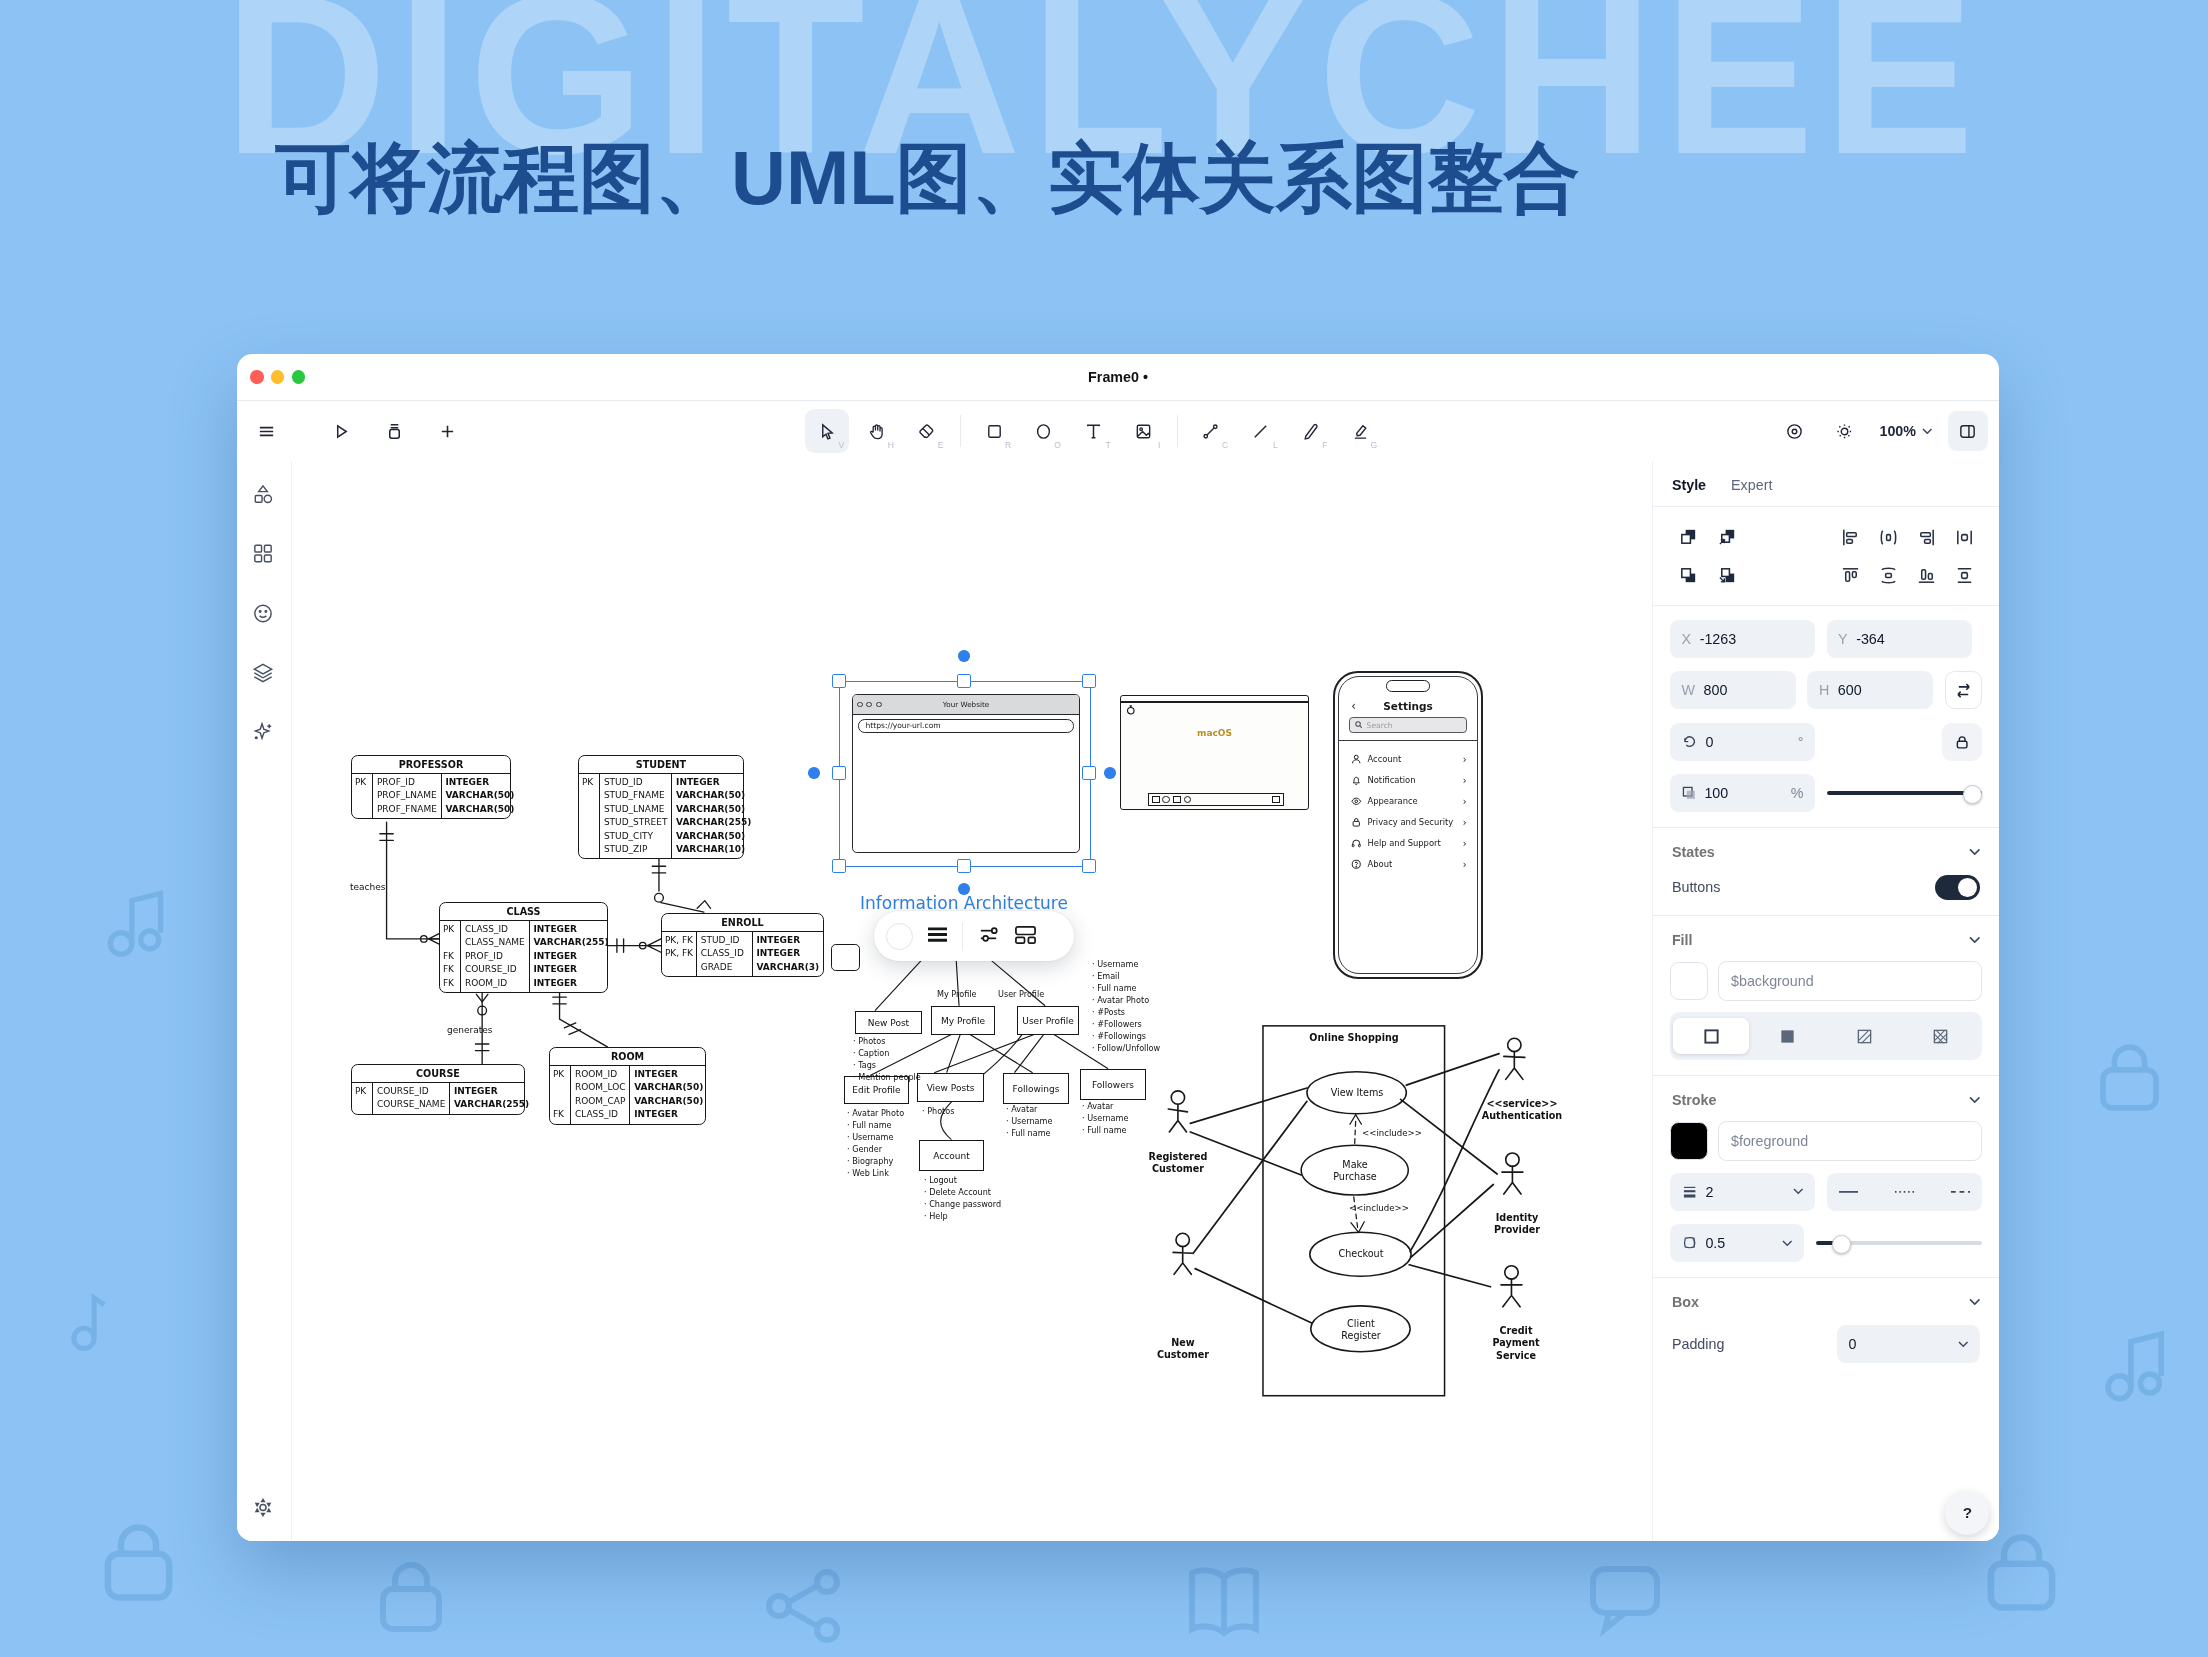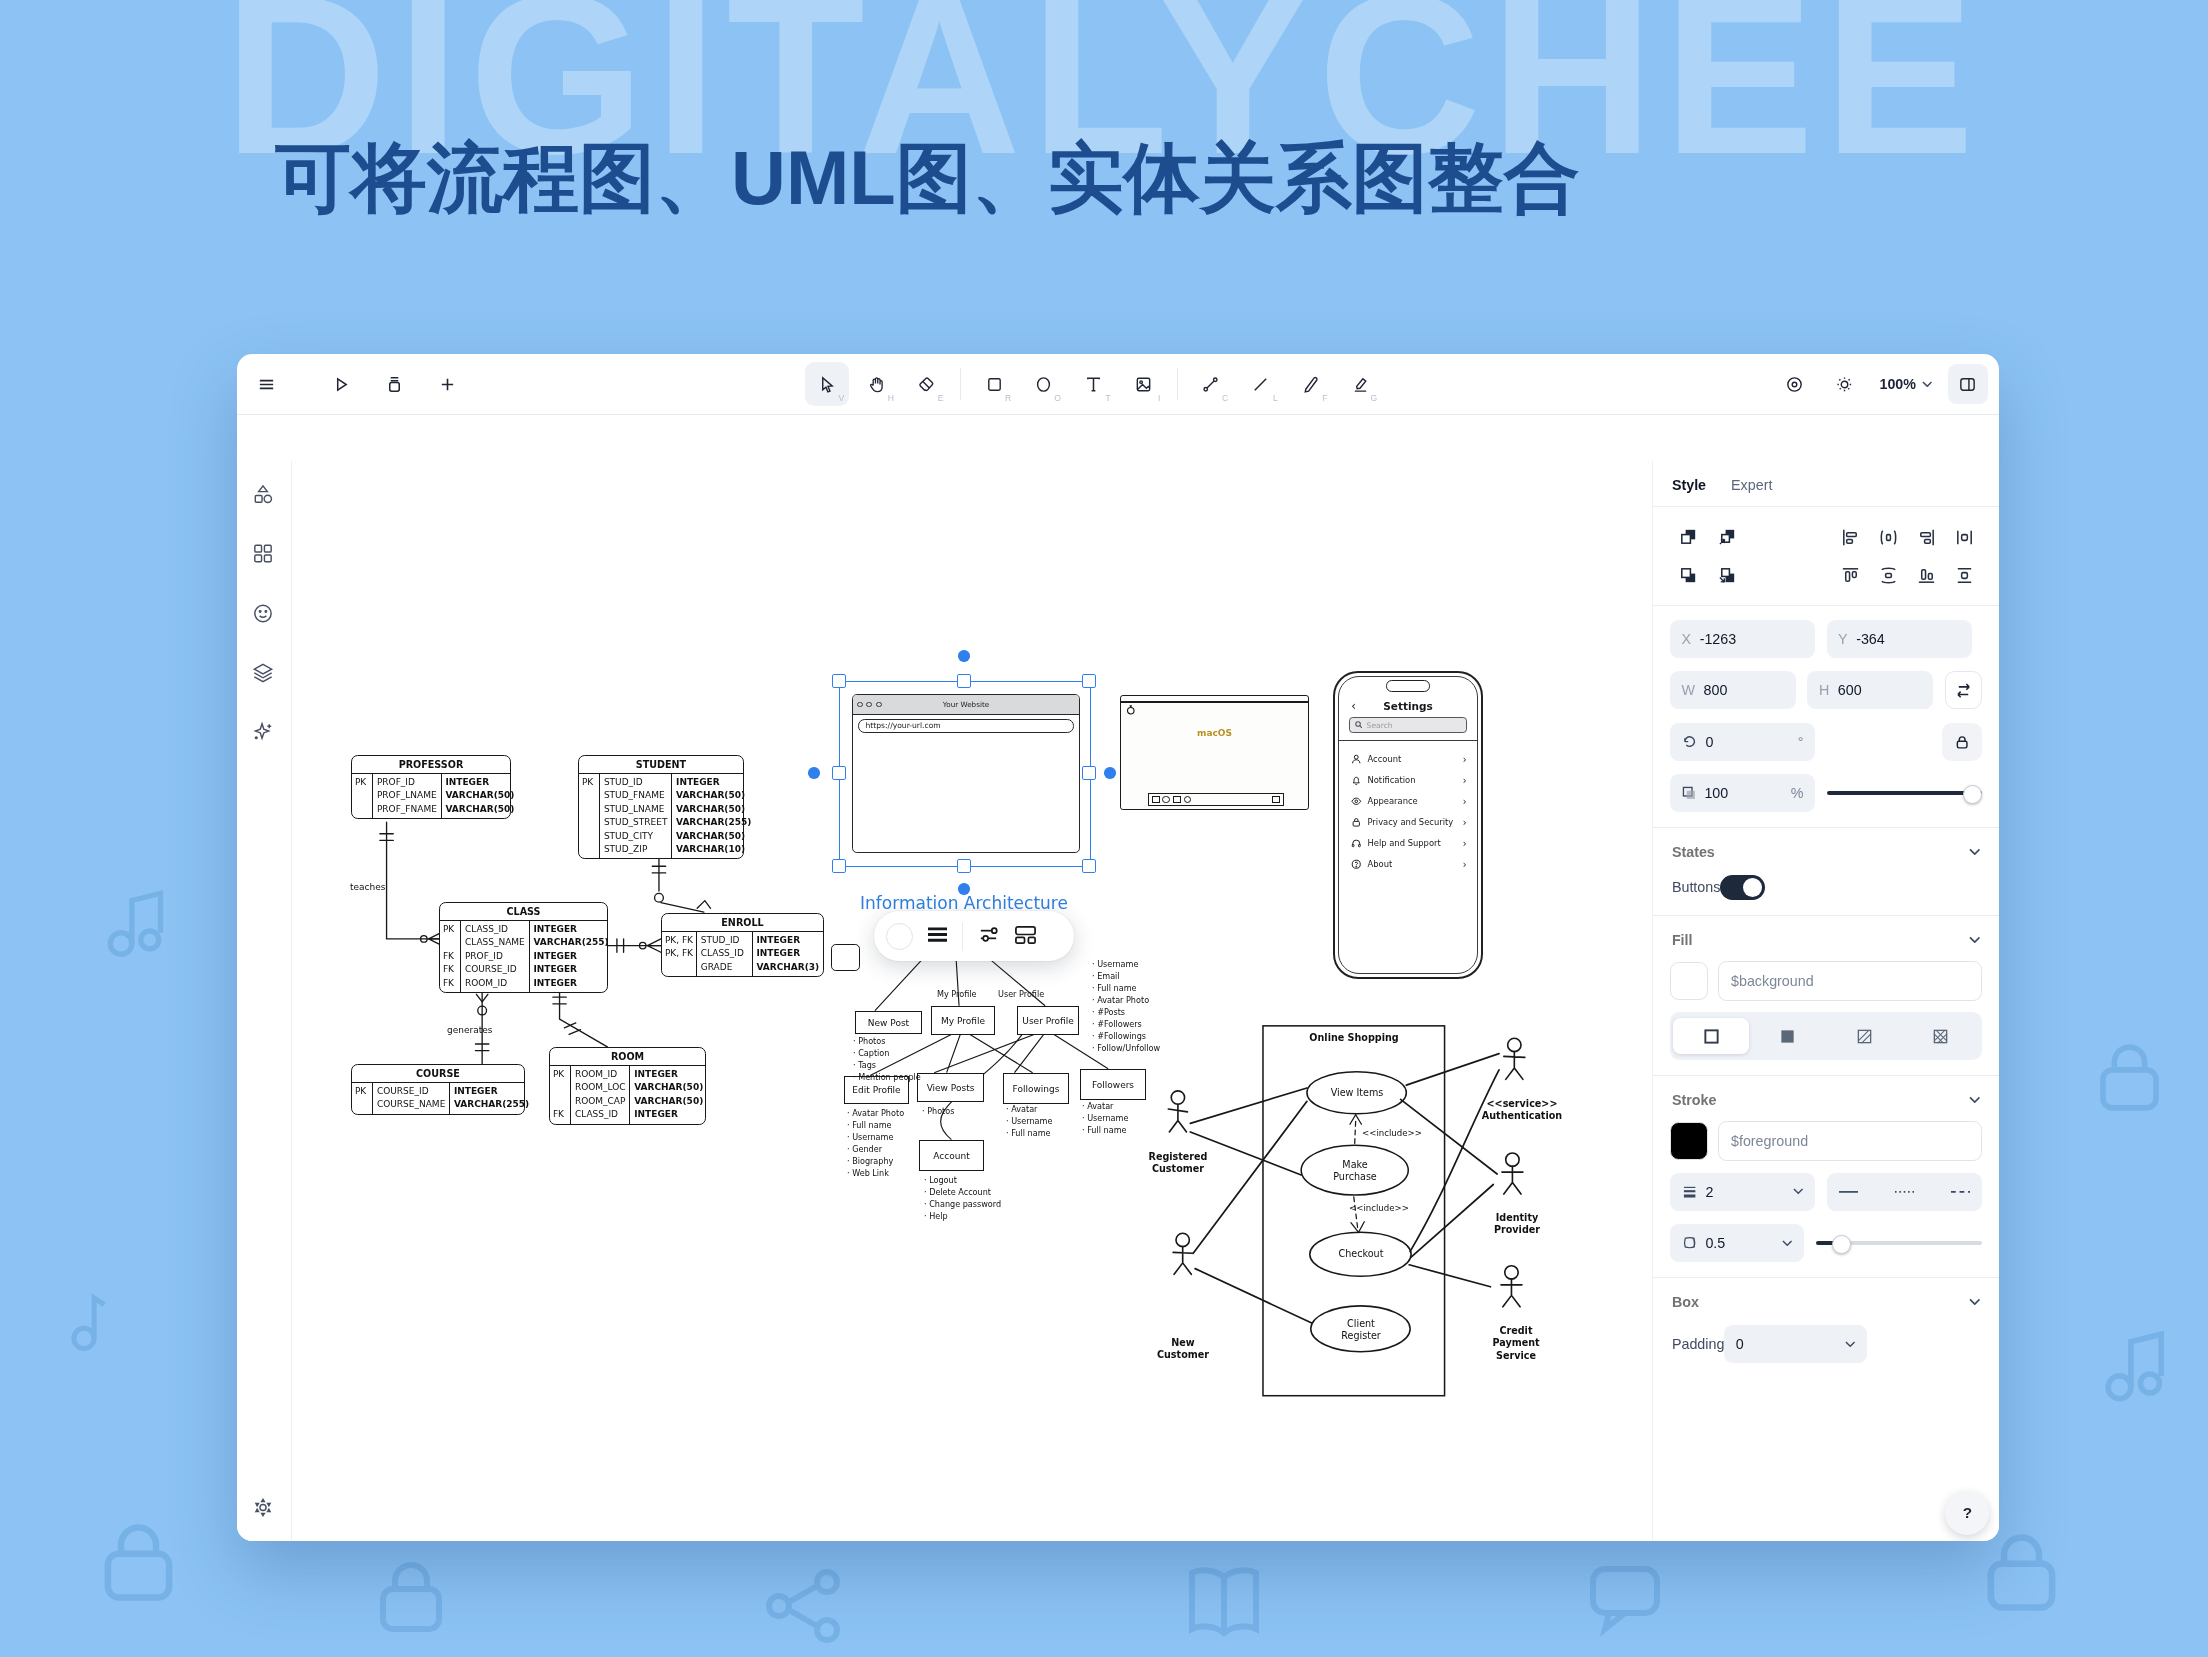--- a/index.html
+++ b/index.html
@@ -102,21 +102,21 @@
   .icon-rows{display:flex;justify-content:space-between;align-items:center;padding:11.5px 0;}
   .frow{display:flex;gap:11.5px;margin-top:13.4px;align-items:center;}
   .pill{height:38px;background:#eef1f6;border-radius:8.6px;display:flex;align-items:center;padding:0 11.5px;gap:8.6px;font-size:14.3px;color:#10192b;box-sizing:border-box;}
   .pill .lab{color:#97a0b1;}
   .pill .un{margin-left:auto;color:#7d8798;}
   .sqbtn{width:40px;height:38px;background:#f1f3f7;border-radius:9.6px;display:flex;align-items:center;justify-content:center;color:#1c2536;box-sizing:border-box;}
   .slider{position:relative;width:143px;height:17px;display:flex;align-items:center;}
   .sl-track{height:4.3px;border-radius:2.9px;width:100%;}
   .sl-knob{position:absolute;top:0;width:17px;height:17px;border-radius:50%;background:#fff;border:1.4px solid #c7cdd7;box-shadow:0 1px 2.9px rgba(0,0,0,.25);}
   .sec-head{display:flex;align-items:center;justify-content:space-between;font-size:14.3px;font-weight:700;color:#737373;padding:15.3px 1.9px 9.6px;}
-  .row-between{display:flex;align-items:center;padding:5.7px 1.9px 15.3px;font-size:14.3px;color:#404b60;}
+  .row-between{display:flex;align-items:center;justify-content:space-between;padding:5.7px 1.9px 15.3px;font-size:14.3px;color:#404b60;}
   .toggle{width:45px;height:25px;border-radius:12.4px;background:#1e2a3b;position:relative;}
   .toggle i{position:absolute;right:2.9px;top:2.9px;width:19px;height:19px;border-radius:50%;background:#fff;}
   .swatch-row{display:flex;gap:9.6px;align-items:center;margin:3.8px 0 11.5px;}
   .swatch{width:38px;height:38px;border-radius:8.6px;border:1px solid #dfe3ea;box-sizing:border-box;}
   .cinput{flex:1;height:38px;border:1px solid #dfe3ea;border-radius:8.6px;display:flex;align-items:center;padding:0 12.4px;font-size:14.3px;color:#7d8798;}
   .seg{height:42px;background:#eef1f6;border-radius:9.6px;display:flex;align-items:center;padding:2.9px;margin-bottom:15.3px;}
   .seg > div{flex:1;height:36px;display:flex;align-items:center;justify-content:center;border-radius:7.6px;}
   .seg .on{background:#fff;box-shadow:0 1px 3.8px rgba(20,30,50,.14);}
   .help-btn{position:absolute;right:9.6px;bottom:5.7px;width:44px;height:44px;border-radius:50%;background:#f3f5f8;
      box-shadow:0 2.9px 9.6px rgba(20,30,50,.18);display:flex;align-items:center;justify-content:center;font-size:15.3px;font-weight:700;color:#1c2536;}
@@ -190,20 +190,26 @@
     </div>
   <div class="wm-ico" style="left:57px;top:1281px">
       <svg width="81" height="81" viewBox="0 0 48 48" fill="none" stroke="#5f9fd8" stroke-width="3">
         <circle cx="16" cy="34" r="6"></circle>
         <path d="M22 34 V10 l6 4"></path>
       </svg>
     </div>
 
   <div class="app">
 
+    <div class="titlebar">
+      <span class="tl" style="left:13.4px;background:#ff5f57"></span>
+      <span class="tl" style="left:34px;background:#febc2e"></span>
+      <span class="tl" style="left:55px;background:#28c840"></span>
+      <div class="win-title">Frame0 •</div>
+    </div>
 
     <div class="toolbar">
       <div class="tb-grp" style="left:9.6px">
         <div class="tbtn">
             <svg width="19" height="19" viewBox="0 0 20 20" stroke="#202634" stroke-width="1.8" fill="none">
               <path d="M3 6 h14 M3 10 h14 M3 14 h14"></path>
             </svg>
           </div>
       </div>
       <div class="tb-grp" style="left:84px;gap:13.4px">

